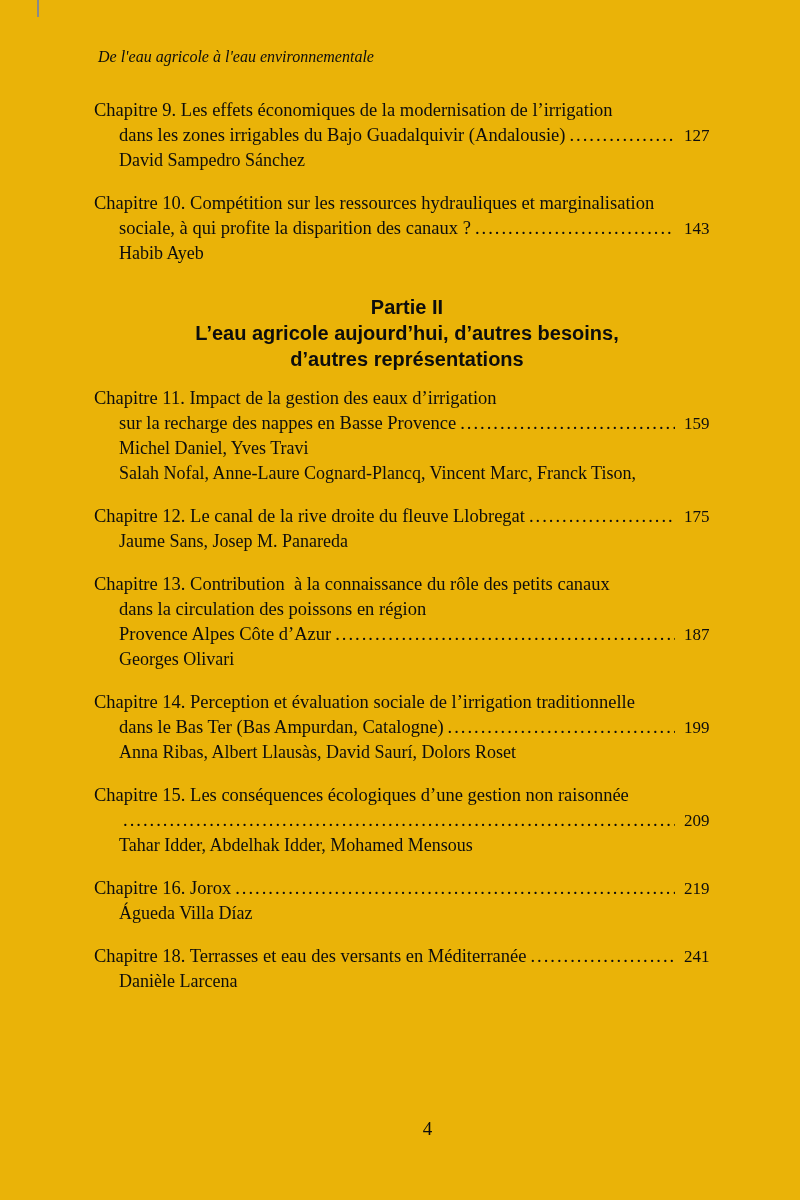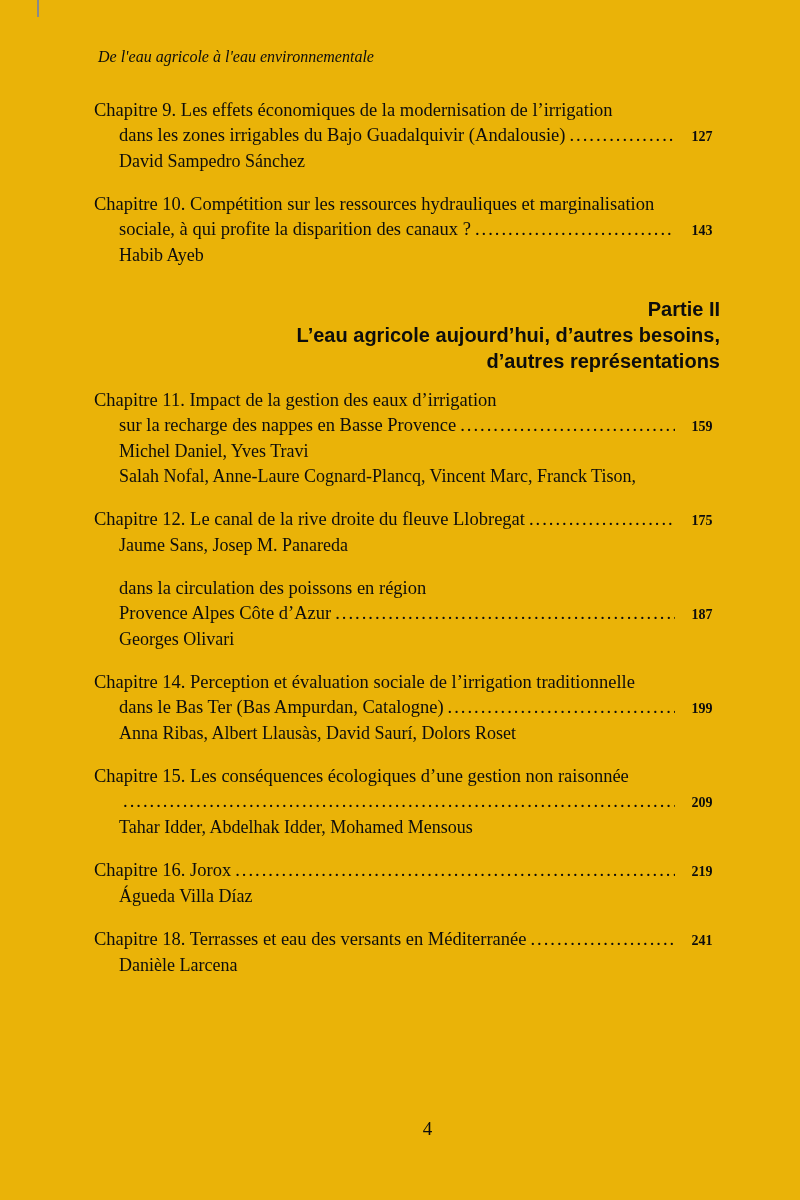--- a/index.html
+++ b/index.html
@@ -56,33 +56,32 @@
     margin: 0 9px 0 4px;
     letter-spacing: 2px;
     font-size: 18.5px;
   }
   .dots::after {
     content: "........................................................................................................................";
   }
   .pagenum {
     flex: 0 0 auto;
     width: 36px;
-    text-align: center;
-    font-size: 14px;
-    font-weight: bold;
+    text-align: left;
+    font-size: 17px;
   }
   .author-line {
     font-size: 18px;
     line-height: 25px;
     padding-left: 25px;
     white-space: pre;
   }
   .part-heading {
     margin: 28px 0 14px 0;
-    text-align: right;
+    text-align: center;
     font-family: "Liberation Sans", sans-serif;
     font-weight: bold;
     font-size: 20px;
     line-height: 26px;
   }
   .page-footer {
     position: absolute;
     top: 1118px;
     left: 95px;
     width: 665px;
@@ -132,20 +131,21 @@
       </div>
       <div class="entry">
         <div class="title-line leader-row">
           <span class="title-text">Chapitre 12. Le canal de la rive droite du fleuve Llobregat</span>
           <span class="dots"></span>
           <span class="pagenum">175</span>
         </div>
         <div class="author-line">Jaume Sans, Josep M. Panareda</div>
       </div>
       <div class="entry">
+        <div class="title-line"><span class="title-text">Chapitre 13. Contribution  à la connaissance du rôle des petits canaux</span></div>
         <div class="title-line cont"><span class="title-text">dans la circulation des poissons en région</span></div>
         <div class="title-line cont leader-row">
           <span class="title-text">Provence Alpes Côte d’Azur</span>
           <span class="dots"></span>
           <span class="pagenum">187</span>
         </div>
         <div class="author-line">Georges Olivari</div>
       </div>
       <div class="entry">
         <div class="title-line"><span class="title-text">Chapitre 14. Perception et évaluation sociale de l’irrigation traditionnelle</span></div>

